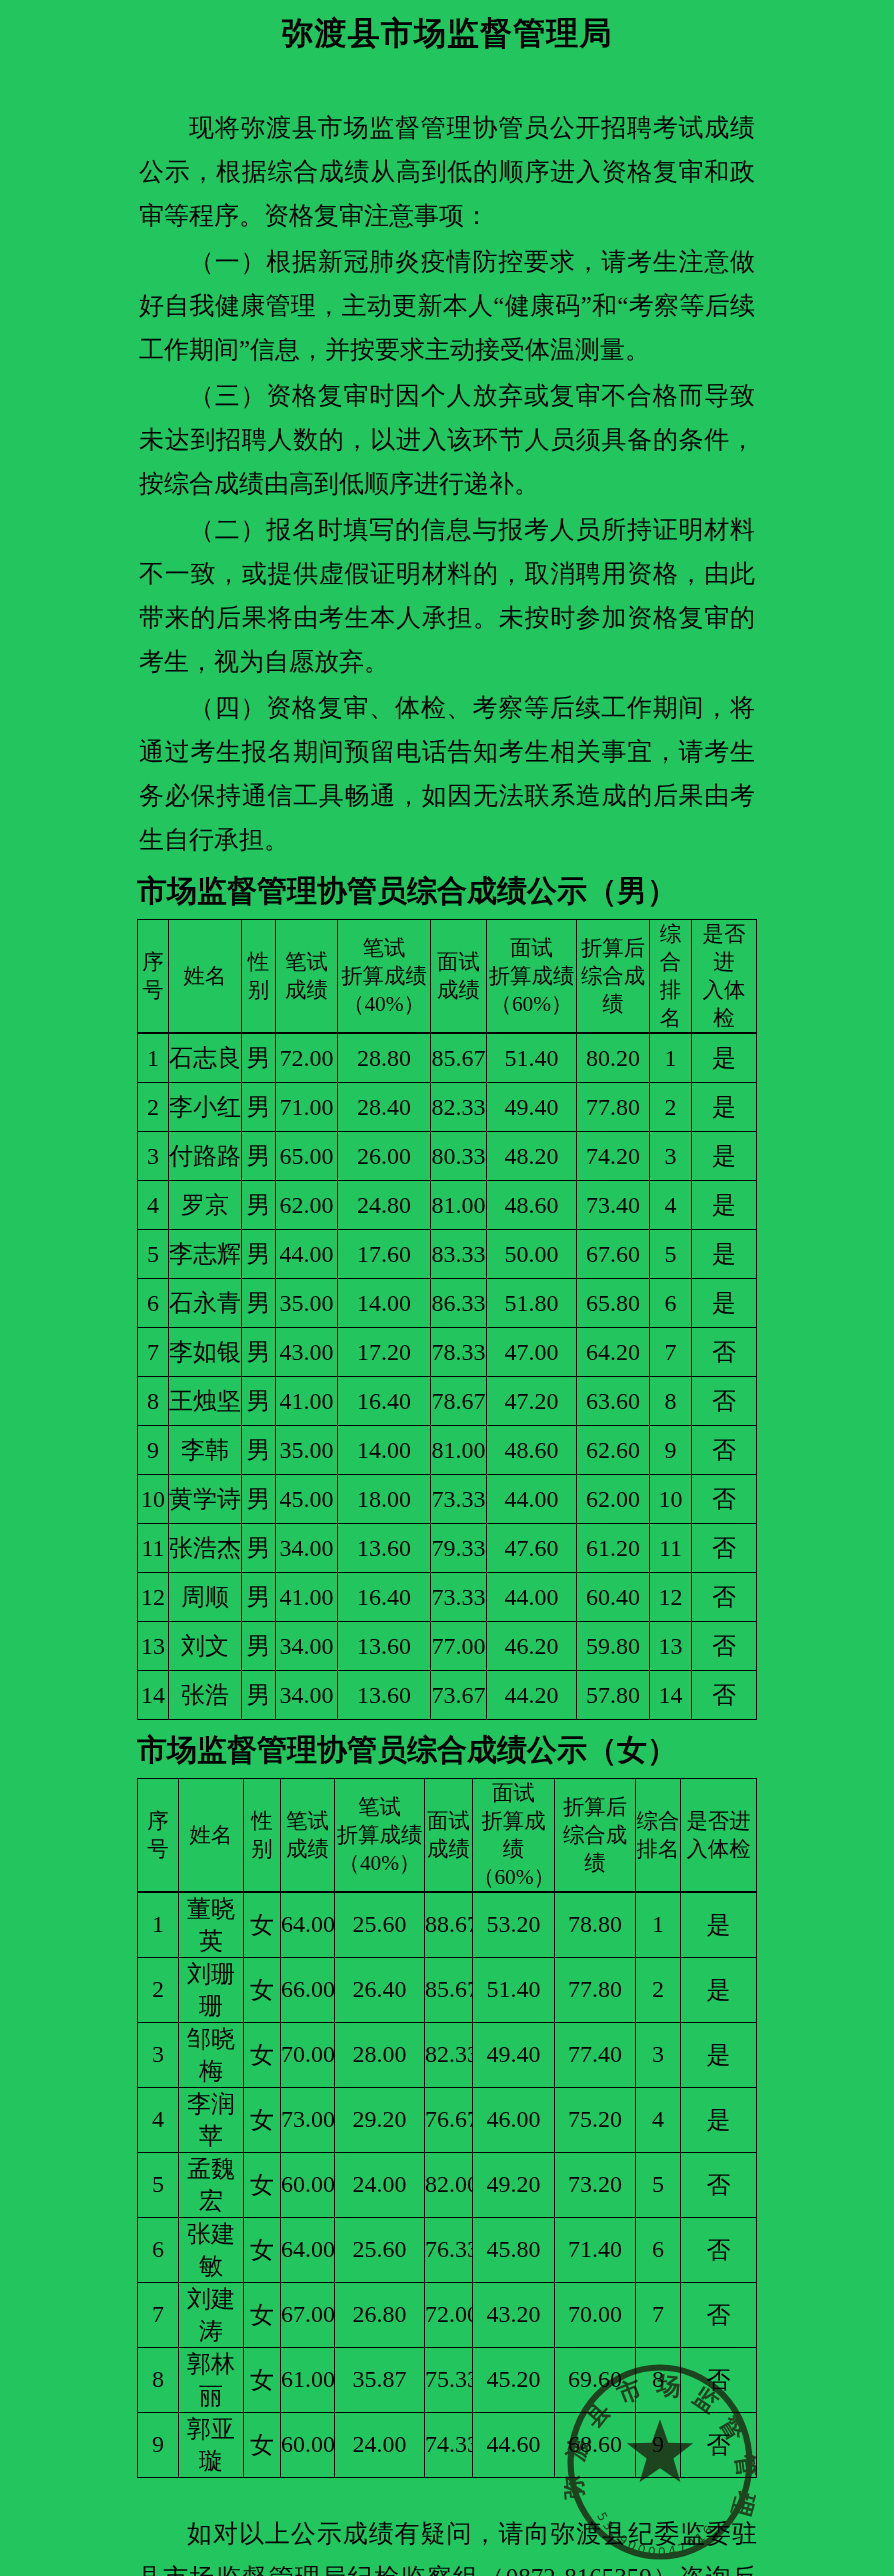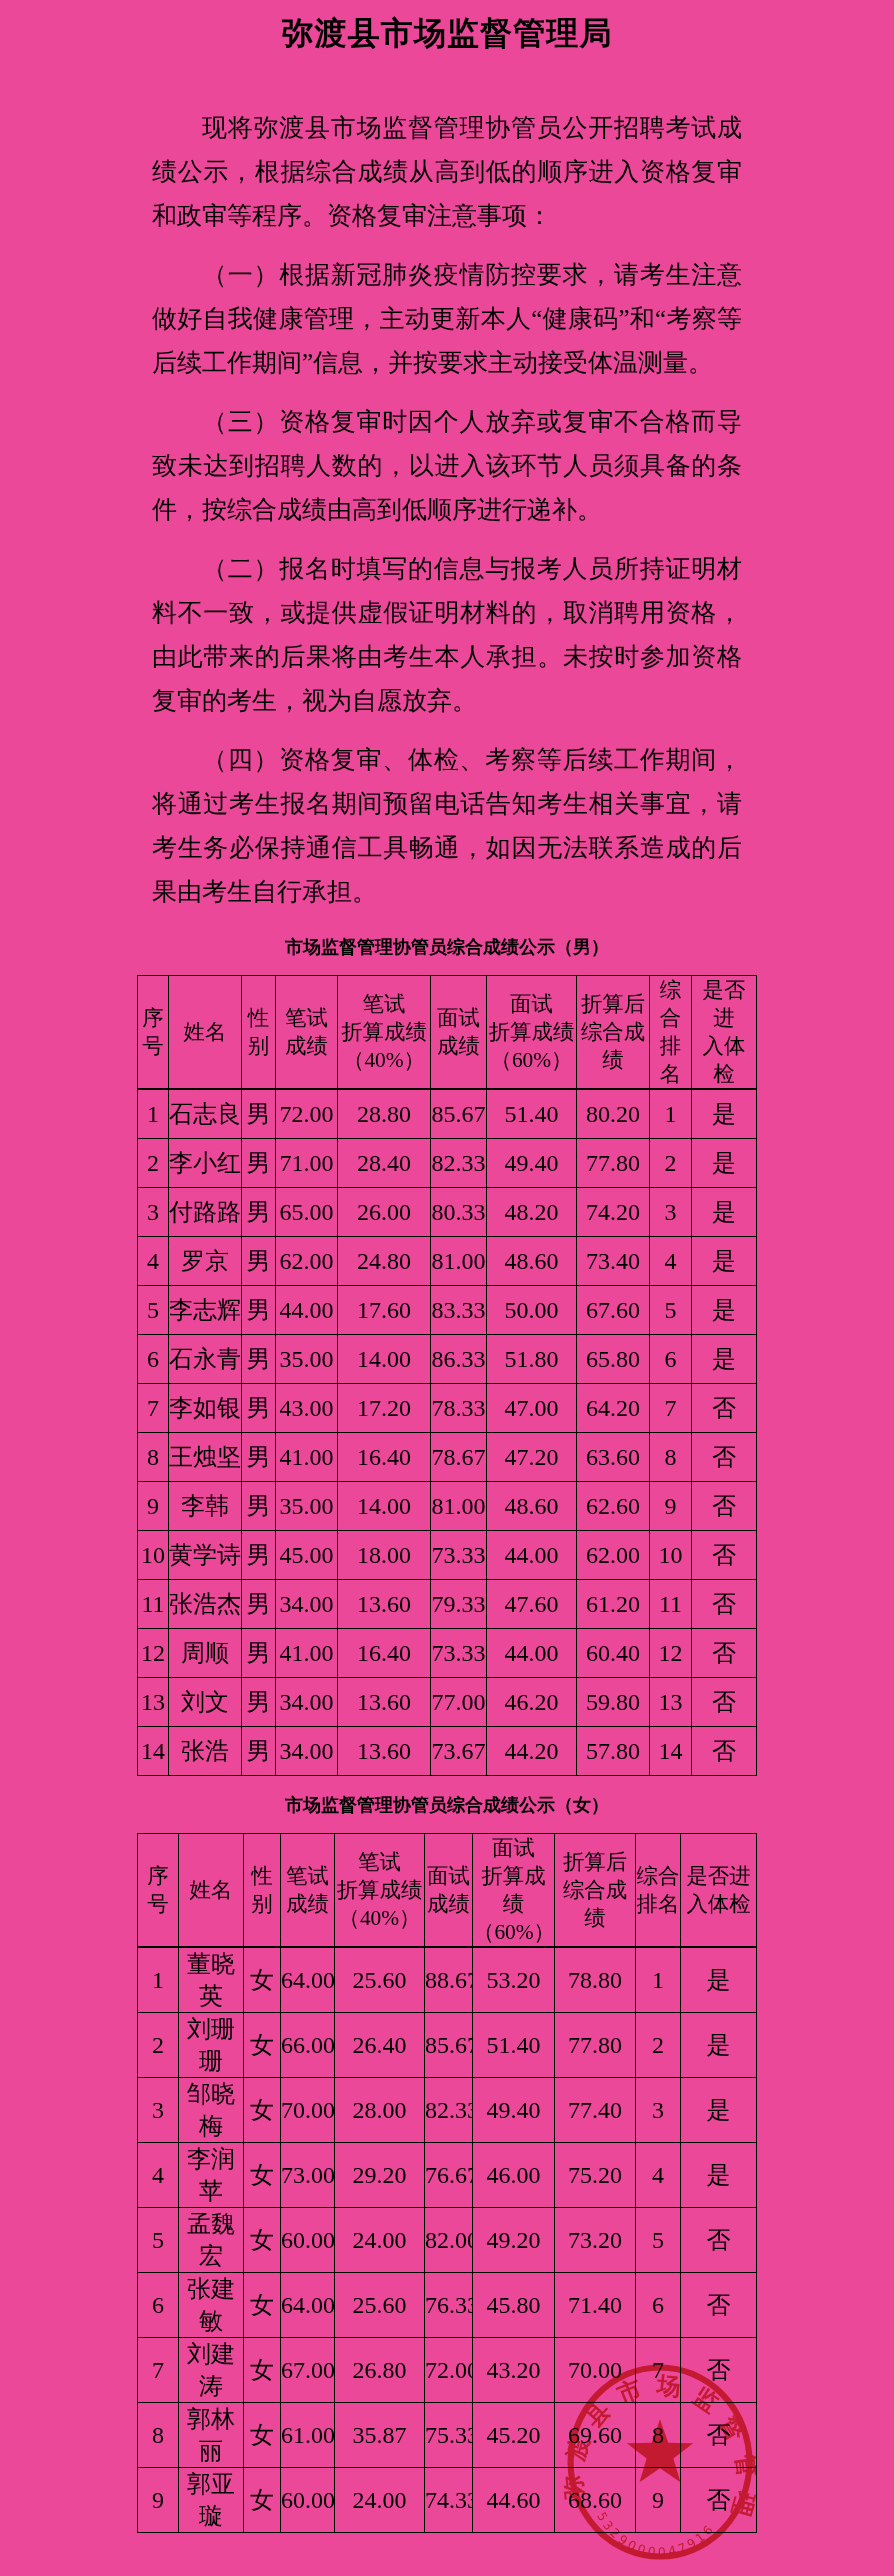--- a/index.html
+++ b/index.html
@@ -1,39 +1,39 @@
 <!DOCTYPE html>
 <html style="font-size:9px"><head>
 <meta charset="utf-8">
 <style>
   html,body{margin:0;padding:0;background:#888;}
   .page{
     position:relative;
     width:894px;height:2576px;
     margin:0 auto;
-    background:#ec4899;
+    background:#22c55e;
     font-family:"Liberation Serif","DejaVu Serif",serif;
     color:#000;
     overflow:hidden;
   }
   .content{padding:10px 137px 0 137px;}
   .doc-title{
     text-align:center;font-weight:bold;
     font-size:32px;line-height:46px;margin:0;
     letter-spacing:1.1px;
   }
   .doc-title.second{margin-top:3.4px;}
   .body-text{margin-top:50px;}
   .body-text p{
-    margin:15px;font-size:25px;line-height:44px;
+    margin:2px;font-size:25px;line-height:44px;
     text-align:justify;text-indent:2em;
   }
   .table-title{
-    text-align:center;font-weight:bold;
-    font-size:18px;line-height:36px;margin:11.3px 0 0 0;
+    font-weight:bold;
+    font-size:30px;line-height:36px;margin:11.3px 0 0 0;
   }
   .table-title.female{}
   table.score{
     border-collapse:collapse;table-layout:fixed;
     width:620px;margin:10px auto 0 auto;
   }
   table.score th,table.score td{
     border:1.1px solid #000;
     text-align:center;vertical-align:middle;
     padding:0;overflow:hidden;

